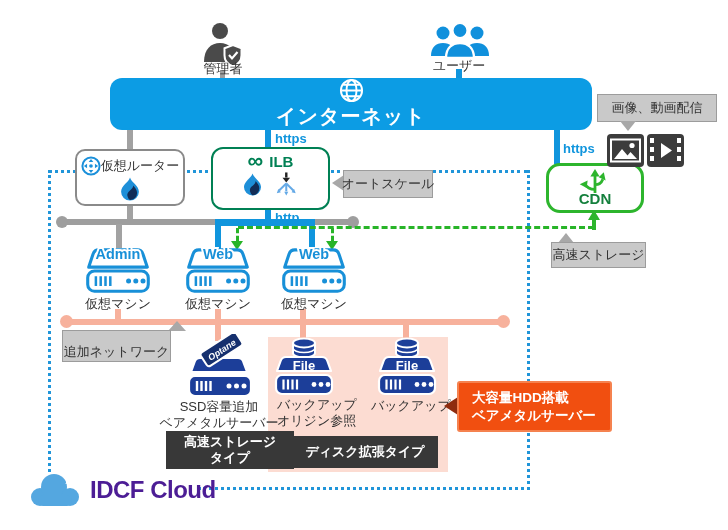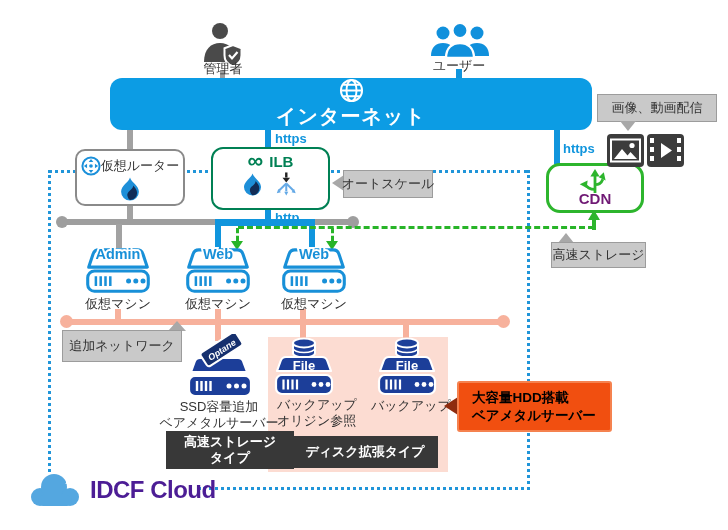--- a/index.html
+++ b/index.html
@@ -161,21 +161,21 @@
           <path d="M19 22 C14 22 10 20 8 16"></path>
           <path d="M19 17 C23 17 26 15 27.5 11"></path>
         </g>
         <g fill="#2db52d">
           <path d="M19 0 l-5 8 h10 Z"></path>
           <path d="M2.5 16.5 l8.5 -4 -1 8 Z"></path>
           <path d="M28.5 3.5 l2 9 -7.5 -3.5 Z"></path>
         </g>
       </svg>
     </div>
-    <div class="ctr" style="color:#701a75;font-weight:bold;font-size:15px;margin-top:-3px;">CDN</div>
+    <div class="ctr" style="color:#15803d;font-weight:bold;font-size:15px;margin-top:-3px;">CDN</div>
   </div>
 
   <div class="tri z3" style="left:558px;top:233px;border-left:8px solid transparent;border-right:8px solid transparent;border-bottom:10px solid #a8a8a8;"></div>
   <div class="glabel z3" style="left:551px;top:242px;width:95px;height:26px;">
     <span>高速ストレージ</span>
   </div>
 
   <div class="glabel z3" style="left:597px;top:94px;width:120px;height:28px;">
     <span>画像、動画配信</span>
   </div>
@@ -252,21 +252,21 @@
 
   <div class="hline z3" style="left:66px;top:319px;width:440px;height:6px;background:#f7b19c;"></div>
   <div class="dot z3" style="left:60px;top:315px;width:13px;height:13px;background:#f7b19c;"></div>
   <div class="dot z3" style="left:497px;top:315px;width:13px;height:13px;background:#f7b19c;"></div>
   <div class="vline z3" style="left:115px;top:309px;width:6px;height:11px;background:#f7b19c;"></div>
   <div class="vline z3" style="left:215px;top:309px;width:6px;height:32px;background:#f7b19c;"></div>
   <div class="vline z3" style="left:300px;top:309px;width:6px;height:33px;background:#f7b19c;"></div>
   <div class="vline z3" style="left:403px;top:321px;width:6px;height:21px;background:#f7b19c;"></div>
 
   <div class="tri z3" style="left:168px;top:321px;border-left:9px solid transparent;border-right:9px solid transparent;border-bottom:10px solid #a8a8a8;"></div>
-  <div class="glabel z4" style="left:62px;top:330px;width:120px;height:32px;">
+  <div class="glabel z4" style="left:62px;top:330px;width:109px;height:32px;align-items:flex-end;">
     <span>追加ネットワーク</span>
   </div>
 
   <svg class="abs z4" style="left:184px;top:334px;" width="72" height="64" viewBox="0 0 72 64">
     <g fill="#1c3e99" stroke="#fff" stroke-width="2.2" stroke-linejoin="round">
       <path d="M16 24 h38 q4 0 5.4 4 l3.8 10 H7 l3.6 -10 q1.4 -4 5.4 -4 z"></path>
       <rect x="5" y="42" width="62" height="20" rx="6"></rect>
     </g>
     <g stroke="#fff" stroke-width="2.4">
         <path d="M13 47 v10 M17.5 47 v10 M22 47 v10 M26.5 47 v10"></path>
@@ -335,21 +335,21 @@
       </g>
     <text x="32" y="33" text-anchor="middle" font-size="13" font-weight="bold" fill="#fff">File</text>
   </svg>
   <div class="abs z4 jp" style="left:371px;top:397px;">バックアップ</div>
 
   <div class="badge z4" style="left:292px;top:436px;width:146px;height:32px;align-items:center;">
     <div>ディスク拡張タイプ</div>
   </div>
 
   <div class="tri z5" style="left:444px;top:397px;border-top:9px solid transparent;border-bottom:9px solid transparent;border-right:14px solid #8f2c0e;"></div>
-  <div class="abs z5" style="left:457px;top:381px;width:155px;height:51px;background:#f14f10;border:2px solid #f5824f;border-radius:3px;box-sizing:border-box;color:#000000;font-weight:bold;font-size:13.5px;line-height:18px;padding:6px 0 0 13px;">
+  <div class="abs z5" style="left:457px;top:381px;width:155px;height:51px;background:#f14f10;border:2px solid #f5824f;border-radius:3px;box-sizing:border-box;color:#ffffff;font-weight:bold;font-size:13.5px;line-height:18px;padding:6px 0 0 13px;">
     <div>大容量HDD搭載</div>
     <div>ベアメタルサーバー</div>
   </div>
 
   <div class="abs z4" style="left:28px;top:470px;display:flex;align-items:center;gap:6px;">
     <svg width="56" height="40" viewBox="0 0 56 40">
       <g fill="#54a7e0">
         <circle cx="12" cy="27" r="9"></circle>
         <circle cx="26" cy="17" r="13"></circle>
         <circle cx="42" cy="27" r="9"></circle>

